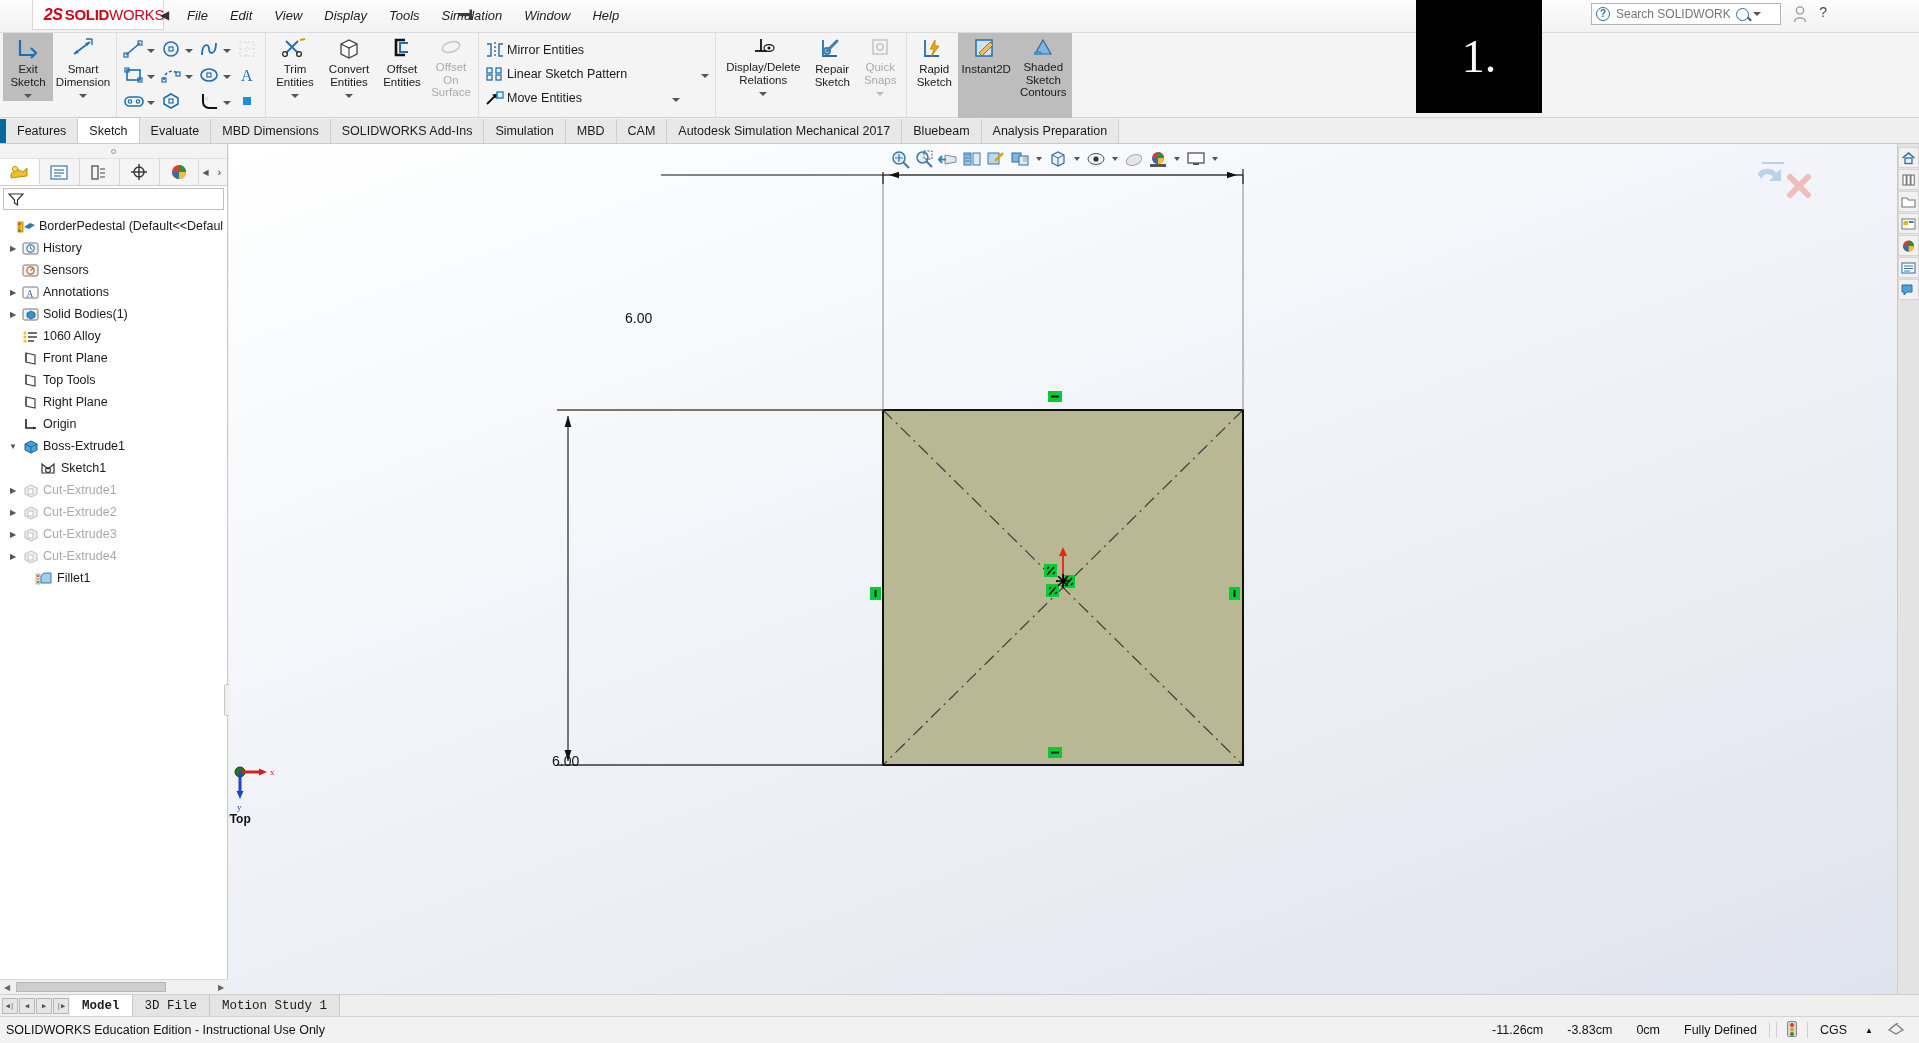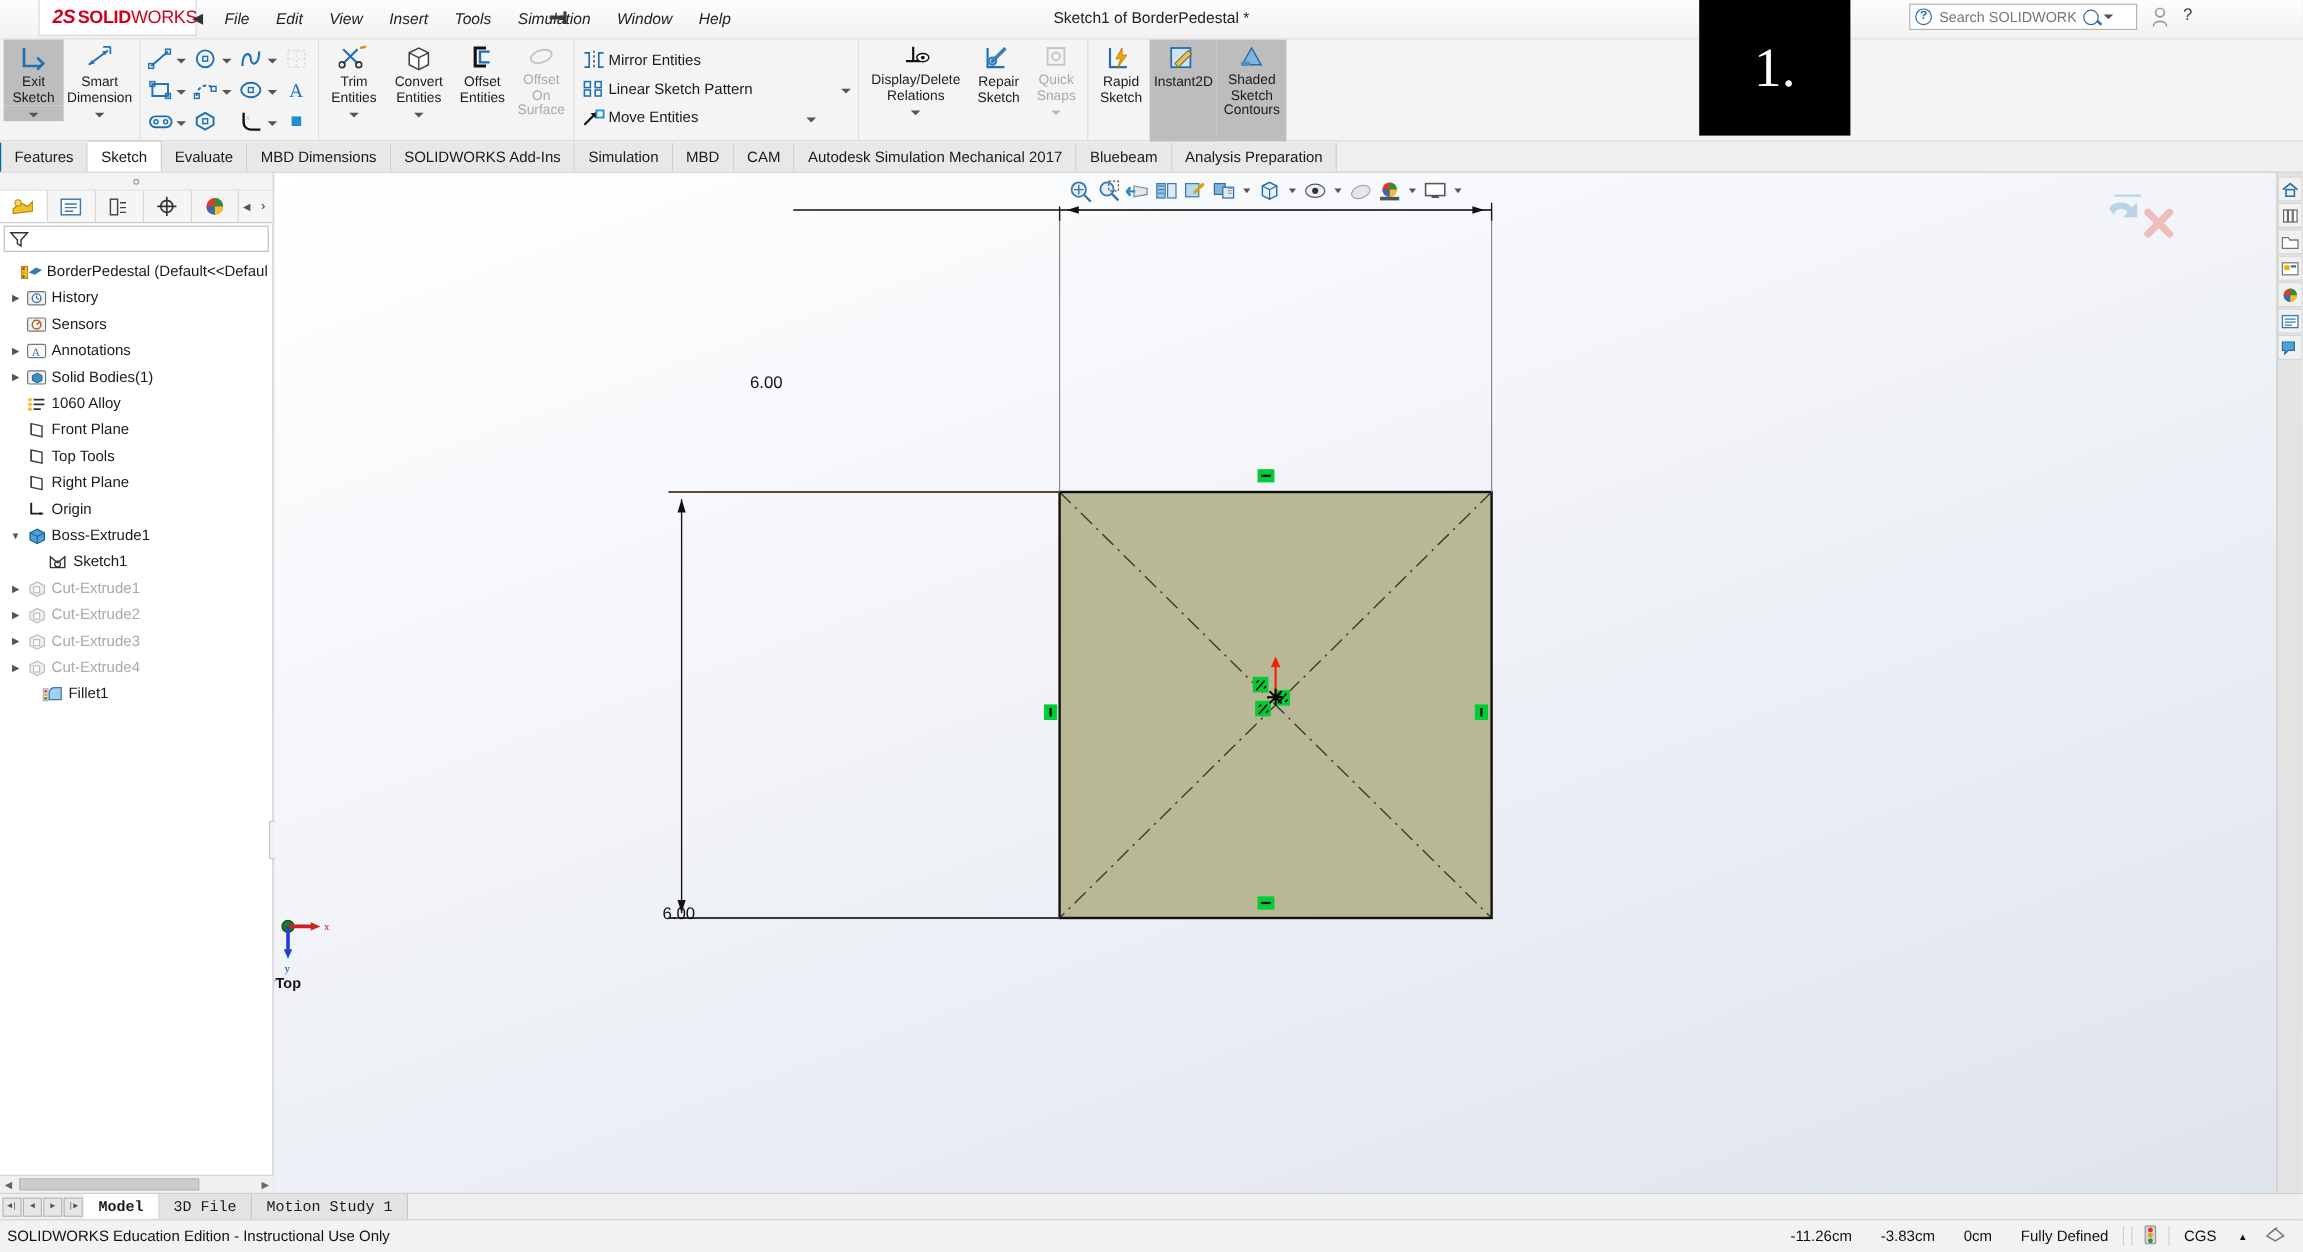--- a/index.html
+++ b/index.html
@@ -85,21 +85,21 @@
   #cmdtabs {
     position:absolute; left:0; top:118px; width:1919px; height:26px;
     background:#efefef; border-bottom:1px solid #c8c8c8;
     display:flex; align-items:flex-end;
   }
   #cmdtabs .ct {
     height:24px; padding:0 11px; display:flex; align-items:center;
     font-size:12.5px; color:#1a1a1a; border-right:1px solid #cfcfcf;
     background:#e8e8e8; cursor:default;
   }
-  #cmdtabs .ct:first-child { border-left:1px solid #0369a1; }
+  #cmdtabs .ct:first-child { border-left:6px solid #0369a1; }
   #cmdtabs .ct.active { background:#ffffff; border-top:1px solid #c2c2c2; height:26px; }
 
   
   #leftpanel {
     position:absolute; left:0; top:144px; width:228px; height:850px;
     background:#ffffff; border-right:1px solid #c9c9c9;
   }
   #lp-grip { height:15px; background:#f3f3f3; border-bottom:1px solid #e0e0e0;
     display:flex; align-items:center; justify-content:center; }
   #lp-grip .dot { width:5px;height:5px;border-radius:50%;border:1px solid #9a9a9a;}
@@ -180,35 +180,34 @@
       <span class="ds">2S</span><span>SOLID</span><span class="wk" style="font-weight:normal">WORKS</span>
     </div>
   </div>
 
   <div id="menu-arrow">◀</div>
 
   <div id="menu">
     <div class="mi">File</div>
     <div class="mi">Edit</div>
     <div class="mi">View</div>
-    <div class="mi">Insert</div>
+    <div class="mi">Display</div>
     <div class="mi">Tools</div>
     <div class="mi">Simulation</div>
     <div class="mi">Window</div>
     <div class="mi">Help</div>
   </div>
 
   <div id="pin-wrap">
     <svg width="18" height="14" viewBox="0 0 18 14">
       <rect x="1" y="5" width="12" height="3.2" fill="#3b3b3b"></rect>
       <rect x="12.5" y="1.5" width="2.6" height="10.5" fill="#3b3b3b"></rect>
     </svg>
   </div>
 
-  <div id="doc-title">Sketch1 of BorderPedestal *</div>
 
   <div id="search-wrap">
     <div class="qicon">?</div>
     <input id="search-input" type="text" placeholder="Search SOLIDWORKS Help" style="">
     <div class="magnifier"></div>
     <div class="caret-dn"></div>
   </div>
 
   <div id="user-icon">
     <svg width="14" height="17" viewBox="0 0 14 17">

